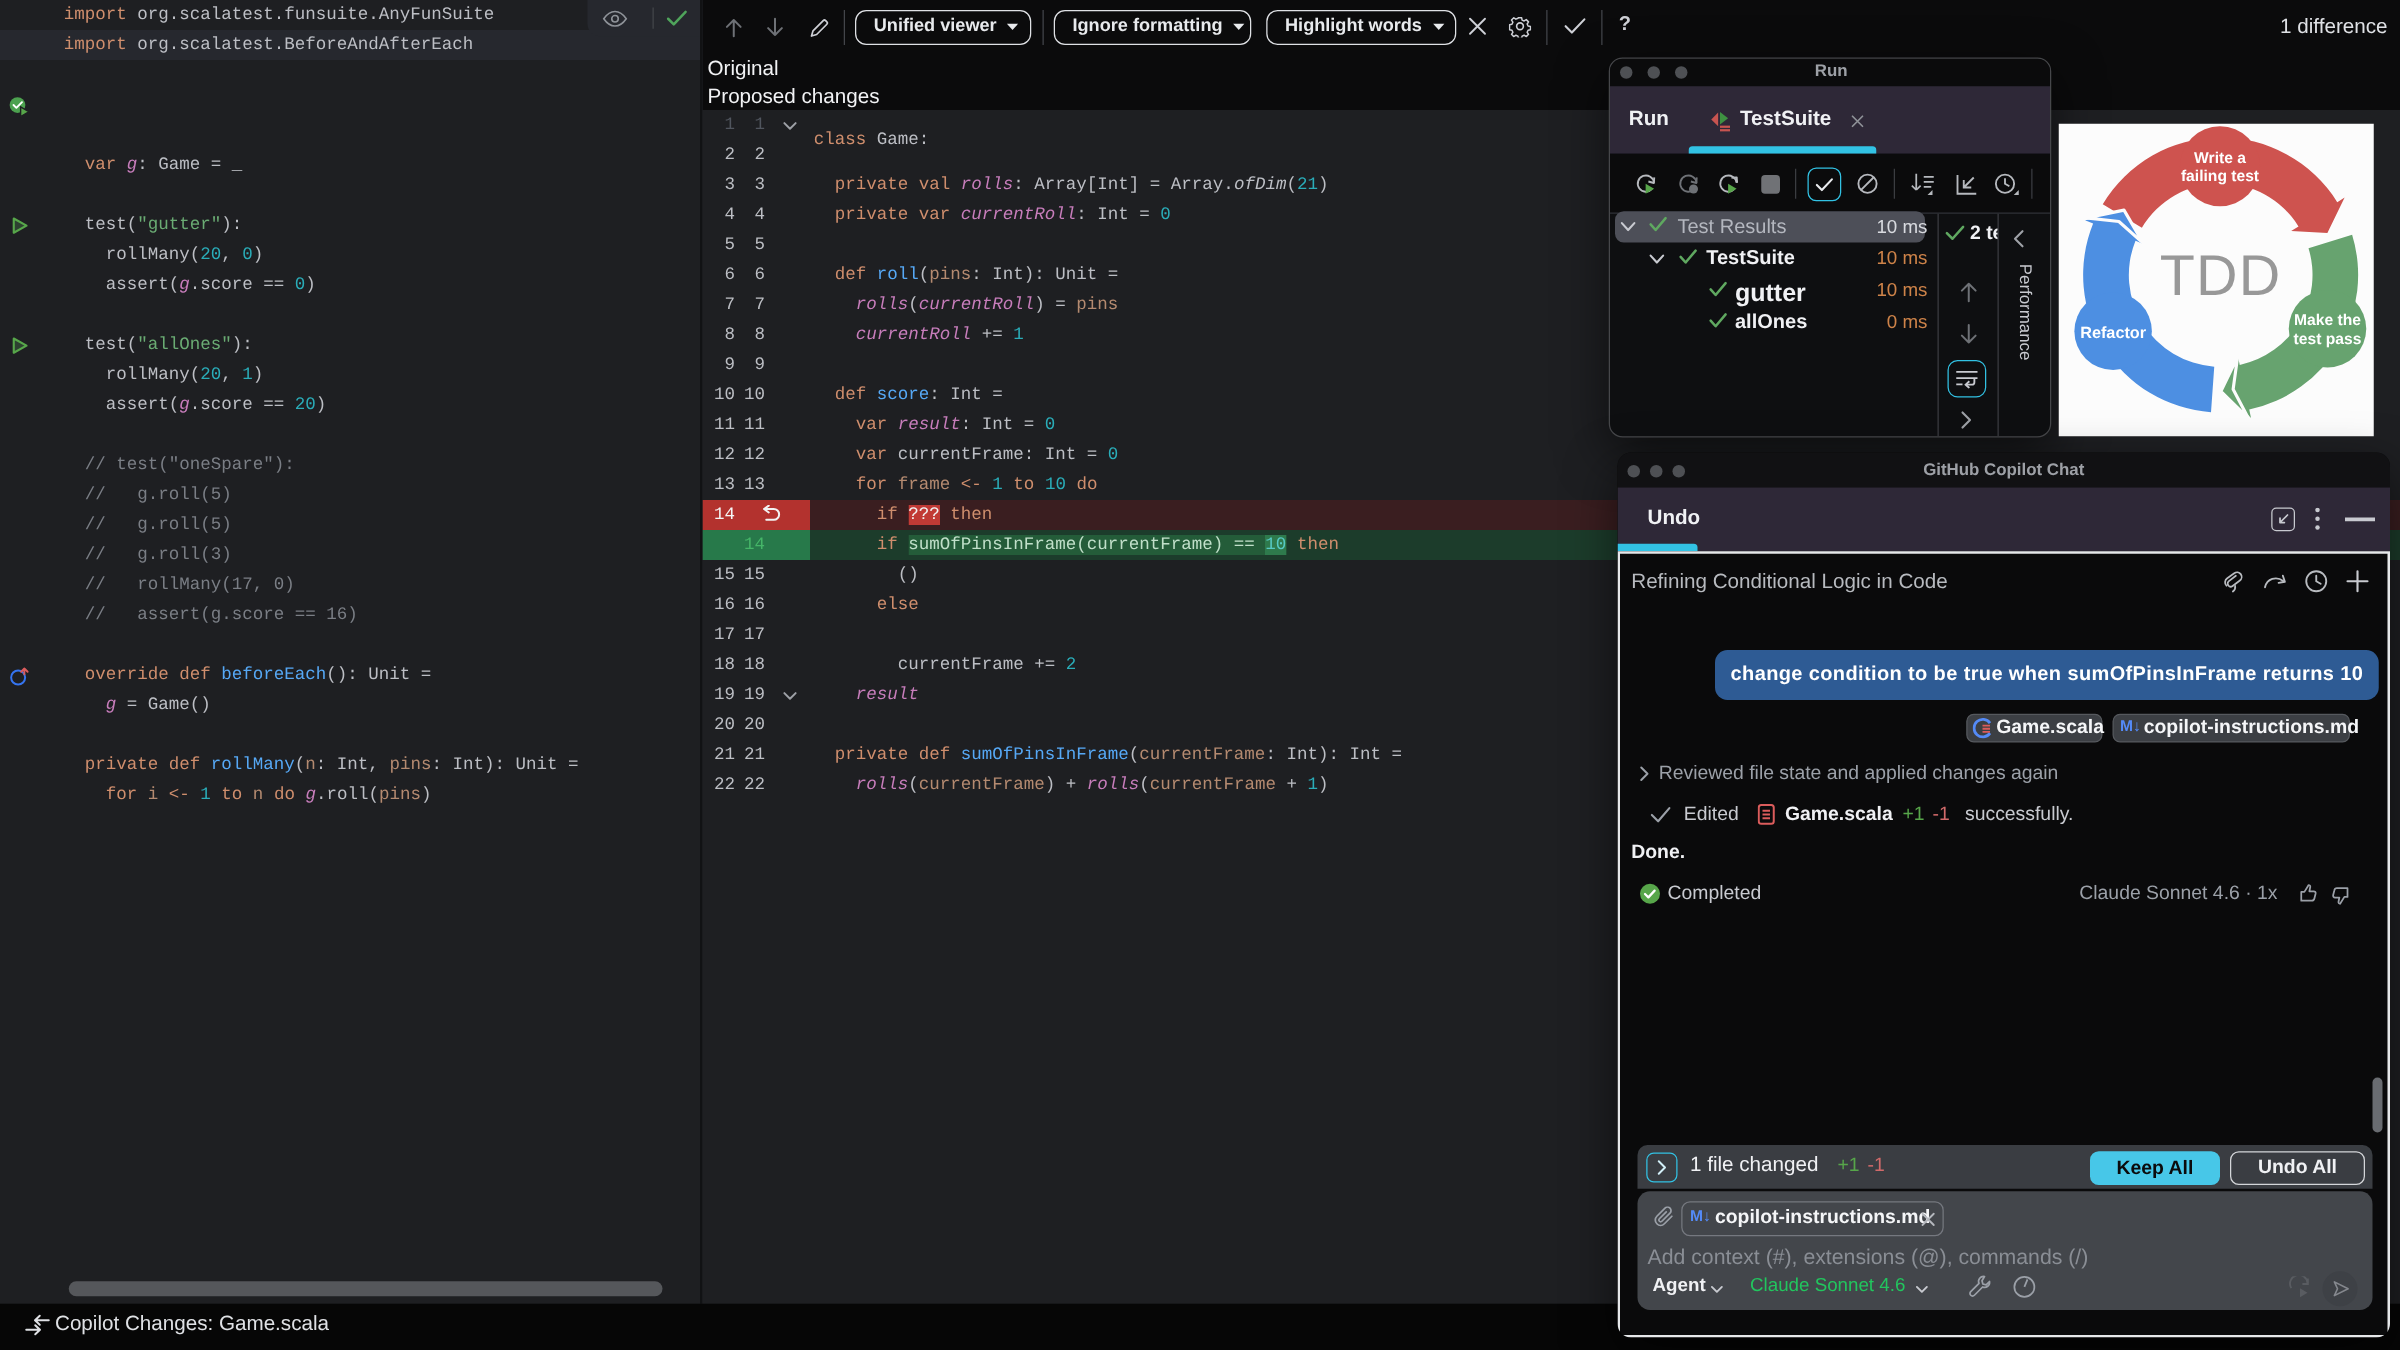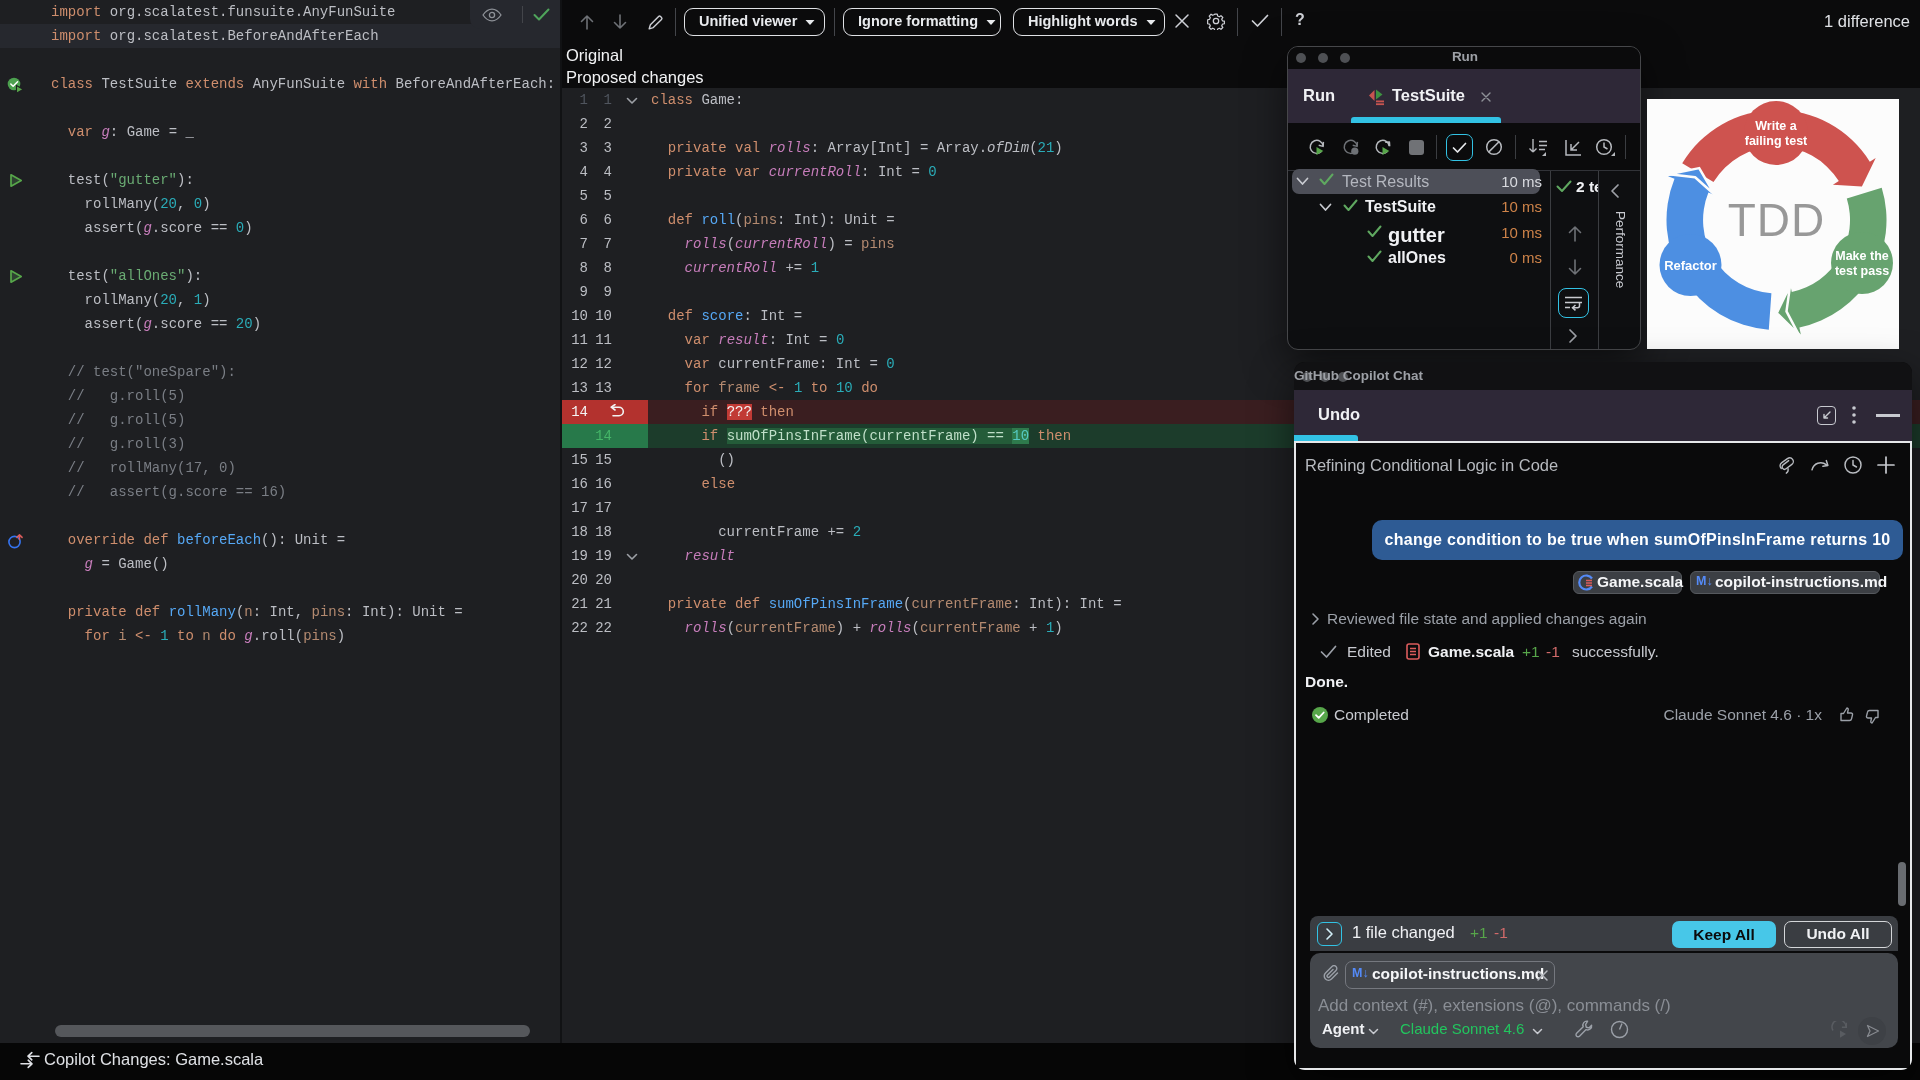--- a/index.html
+++ b/index.html
@@ -42,21 +42,20 @@
       <path d="M2 1.8L12.2 7.5 2 13.2z" fill="#3A5C3E" fill-opacity=".55" stroke="#57A64A" stroke-width="1.7" stroke-linejoin="round"></path>
     </svg>
   <svg class="abs" style="left:7px;top:533px" width="18" height="17" viewBox="0 0 18 17">
       <circle cx="7.5" cy="9" r="5.6" fill="none" stroke="#3574F0" stroke-width="1.6"></circle>
       <path d="M12.5 6.5V1.8M12.5 1.8l-2.6 2.6M12.5 1.8l2.6 2.6" stroke="#DB5C5C" stroke-width="1.5" fill="none" stroke-linecap="round"></path>
     </svg>
 
   <div class="abs" id="led" style="left:51px;top:0;width:509px;height:700px">
     <div class="row" style="top:0"><span class="k">import</span> org.scalatest.funsuite.AnyFunSuite</div>
     <div class="row" style="top:24px"><span class="k">import</span> org.scalatest.BeforeAndAfterEach</div>
-    <div class="row" style="top:72px"><span class="k">class</span> TestSuite <span class="k">extends</span> AnyFunSuite <span class="k">with</span> BeforeAndAfterEach:</div>
     <div class="row" style="top:120px">  <span class="k">var</span> <span class="f">g</span>: Game = _</div>
     <div class="row" style="top:168px">  test(<span class="s">"gutter"</span>):</div>
     <div class="row" style="top:192px">    rollMany(<span class="n">20</span>, <span class="n">0</span>)</div>
     <div class="row" style="top:216px">    assert(<span class="f">g</span>.score == <span class="n">0</span>)</div>
     <div class="row" style="top:264px">  test(<span class="s">"allOnes"</span>):</div>
     <div class="row" style="top:288px">    rollMany(<span class="n">20</span>, <span class="n">1</span>)</div>
     <div class="row" style="top:312px">    assert(<span class="f">g</span>.score == <span class="n">20</span>)</div>
     <div class="row c" style="top:360px">  // test("oneSpare"):</div>
     <div class="row c" style="top:384px">  //   g.roll(5)</div>
     <div class="row c" style="top:408px">  //   g.roll(5)</div>
@@ -173,21 +172,21 @@
       </svg>
     <svg class="abs" style="left:64px;top:465px" width="12" height="8" viewBox="0 0 12 8">
         <path d="M1.5 1.5L6 6l4.5-4.5" fill="none" stroke="#9DA0A6" stroke-width="1.6" stroke-linecap="round" stroke-linejoin="round"></path>
       </svg>
     <svg class="abs" style="left:46px;top:316px" width="18" height="16" viewBox="0 0 18 16">
         <path d="M4.5 3.2H11a4.3 4.3 0 010 8.6H5" fill="none" stroke="#F2F2F2" stroke-width="1.6" stroke-linecap="round"></path>
         <path d="M7 0.5L3.2 3.2 7 6" fill="none" stroke="#F2F2F2" stroke-width="1.6" stroke-linecap="round" stroke-linejoin="round"></path>
       </svg>
 
     <div class="abs" style="left:89px;top:0;width:1269px;height:576px">
-      <div class="row" style="top:0"><span class="k">class</span> Game:</div>
+      <div class="row" style="top:12px"><span class="k">class</span> Game:</div>
       <div class="row" style="top:48px">  <span class="k">private</span> <span class="k">val</span> <span class="f">rolls</span>: Array[Int] = Array.<span class="it">ofDim</span>(<span class="n">21</span>)</div>
       <div class="row" style="top:72px">  <span class="k">private</span> <span class="k">var</span> <span class="f">currentRoll</span>: Int = <span class="n">0</span></div>
       <div class="row" style="top:120px">  <span class="k">def</span> <span class="m">roll</span>(<span class="p">pins</span>: Int): Unit =</div>
       <div class="row" style="top:144px">    <span class="f">rolls</span>(<span class="f">currentRoll</span>) = <span class="p">pins</span></div>
       <div class="row" style="top:168px">    <span class="f">currentRoll</span> += <span class="n">1</span></div>
       <div class="row" style="top:216px">  <span class="k">def</span> <span class="m">score</span>: Int =</div>
       <div class="row" style="top:240px">    <span class="k">var</span> <span class="f">result</span>: Int = <span class="n">0</span></div>
       <div class="row" style="top:264px">    <span class="k">var</span> currentFrame: Int = <span class="n">0</span></div>
       <div class="row" style="top:288px">    <span class="k">for</span> <span class="p">frame</span> <span class="k">&lt;-</span> <span class="n">1</span> <span class="k">to</span> <span class="n">10</span> <span class="k">do</span></div>
       <div class="row" style="top:312px">      <span class="k">if</span> <span style="background:#C13A35;color:#F2F2F2">???</span> <span class="k">then</span></div>
@@ -346,21 +345,21 @@
   <text x="43.5" y="171" text-anchor="middle" font-family="Liberation Sans" font-size="13" font-weight="700" fill="#FFFFFF">Refactor</text>
   <text x="129.5" y="137" text-anchor="middle" font-family="Liberation Sans" font-size="46" font-weight="400" fill="#989898" letter-spacing="1">TDD</text>
 </svg>
 </div>
 
 <div class="abs ui" style="left:1294px;top:362px;width:618px;height:708px;background:#0A0A0B;border-radius:11px;overflow:hidden;box-shadow:0 14px 40px rgba(0,0,0,.55)">
   <div class="abs" style="left:0;top:0;width:618px;height:28px;background:#111113"></div>
   <div class="abs" style="left:8px;top:10px;width:10px;height:10px;border-radius:50%;background:#4E5054"></div>
   <div class="abs" style="left:26px;top:10px;width:10px;height:10px;border-radius:50%;background:#4E5054"></div>
   <div class="abs" style="left:44px;top:10px;width:10px;height:10px;border-radius:50%;background:#4E5054"></div>
-  <div class="abs" style="left:0;top:6px;width:618px;text-align:left;color:#9DA0A6;font-size:13.5px;font-weight:700">GitHub Copilot Chat</div>
+  <div class="abs" style="left:0;top:6px;width:618px;text-align:center;color:#9DA0A6;font-size:13.5px;font-weight:700">GitHub Copilot Chat</div>
 
   <div class="abs" style="left:0;top:28px;width:618px;height:51px;background:#2E2837"></div>
   <div class="abs" style="left:24px;top:43px;color:#F0F1F4;font-size:16.5px;font-weight:700">Undo</div>
   <div class="abs" style="left:0;top:73px;width:64px;height:6px;background:#32C2E4;border-radius:0 3px 0 0"></div>
   <div class="abs" style="left:523px;top:44px;width:19px;height:19px;border:1.5px solid #C8CAD0;border-radius:4px"></div>
   <svg class="abs" style="left:527px;top:48px" width="11" height="11" viewBox="0 0 11 11">
       <path d="M9 2L3 8M3 4.5V8h3.5" fill="none" stroke="#C8CAD0" stroke-width="1.4" stroke-linecap="round" stroke-linejoin="round"></path>
     </svg>
   <svg class="abs" style="left:558px;top:44px" width="4" height="18" viewBox="0 0 4 18">
       <circle cx="2" cy="2" r="1.8" fill="#C8CAD0"></circle>

